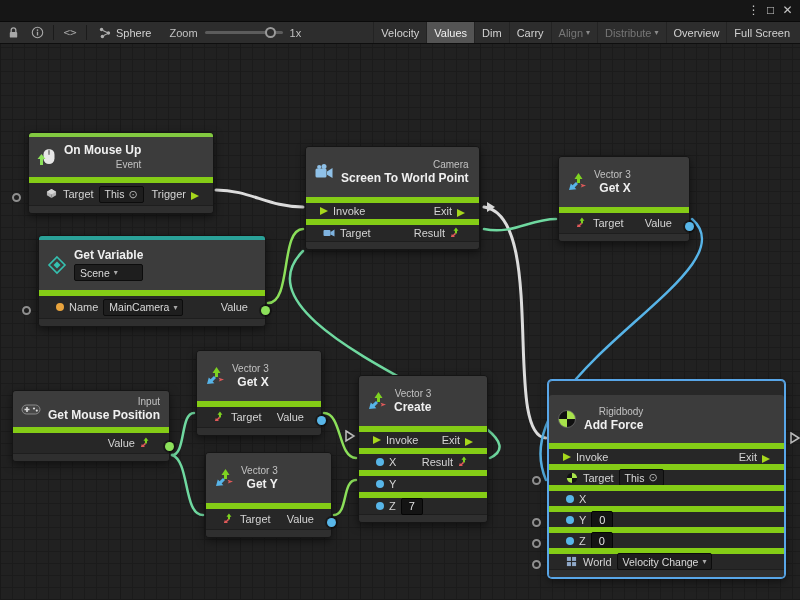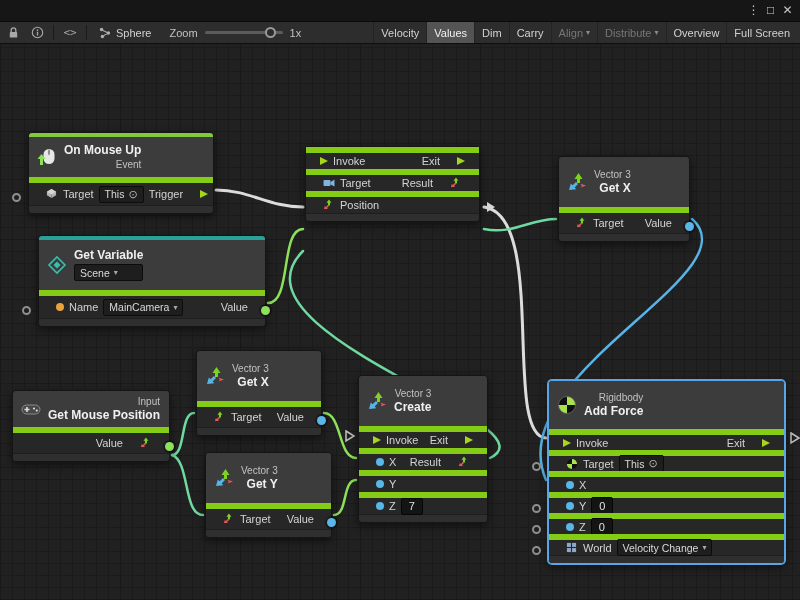--- a/index.html
+++ b/index.html
@@ -50,21 +50,21 @@
   .nhead{display:flex;align-items:center;gap:7px;padding:0 8px;background:#3c3c3c;box-sizing:border-box;}
   .nhead.rounded{border-radius:3px 3px 0 0;}
   .nicon{width:20px;height:20px;flex:0 0 auto;display:flex;align-items:center;justify-content:center;}
   .nh-lines{display:flex;flex-direction:column;justify-content:center;gap:2px;min-width:0;text-align:right;}
   .nh-title{font-size:12px;font-weight:bold;color:#f0f0f0;line-height:13px;white-space:nowrap;}
   .nh-sub{font-size:10px;color:#c2c2c2;line-height:11px;white-space:nowrap;}
   .nrows{background:#272727;}
   .nrow{display:flex;align-items:center;padding:0 17px;gap:5px;border-top:6px solid #84cc16;
         box-sizing:border-box;position:relative;}
   .lft{display:inline-flex;align-items:center;gap:5px;}
-  .rgt{margin-left:auto;display:inline-flex;align-items:center;gap:17px;}
+  .rgt{margin-left:auto;display:inline-flex;align-items:flex-end;gap:5px;}
   .plabel{font-size:11px;color:#d4d4d4;white-space:nowrap;}
   .flow{width:0;height:0;border-top:4.5px solid transparent;border-bottom:4.5px solid transparent;
         border-left:8px solid #a6d71c;flex:0 0 auto;}
   .flow.in{margin-left:-3px;}
   .flow.out{margin-right:-3px;}
   .dot{width:8px;height:8px;border-radius:50%;flex:0 0 auto;}
   .pic{width:12px;height:12px;display:inline-flex;flex:0 0 auto;}
   .edge-dot{position:absolute;right:-5px;width:9px;height:9px;border-radius:50%;
             box-shadow:0 0 0 2px rgba(0,0,0,.35);}
   .outer-circle{position:absolute;left:-17px;width:9px;height:9px;border-radius:50%;
@@ -243,20 +243,34 @@
             <span class="rgt">
               <span class="plabel">Value</span>
             </span>
             <span class="edge-dot" style="background: rgb(140, 224, 90); top: 9.5px;"></span>
             <span class="outer-circle" style="top: 9.5px;"></span>
           </div>
         </div>
         <div class="nfoot"></div>
       </div>
       <div class="node" style="left: 305px; top: 102px; width: 175px;">
+        <div class="nhead rounded" style="height: 50px;">
+          <span class="nicon">
+            <svg viewBox="0 0 20 20" width="20" height="20">
+              <circle cx="5.2" cy="5" r="2.1" fill="#8fc1e8"></circle>
+              <circle cx="10" cy="4.6" r="2.5" fill="#8fc1e8"></circle>
+              <rect x="1.5" y="6.5" width="11" height="9" rx="1.5" fill="#8fc1e8"></rect>
+              <path d="M13,9.5 L18.5,6 L18.5,16 L13,12.8 Z" fill="#8fc1e8"></path>
+            </svg>
+          </span>
+          <div class="nh-lines">
+            <span class="nh-sub">Camera</span>
+            <span class="nh-title">Screen To World Point</span>
+          </div>
+        </div>
         <div class="nrows">
           <div class="nrow" style="height: 22px;">
             <span class="lft">
               <span class="flow in"></span>
               <span class="plabel">Invoke</span>
             </span>
             <span class="rgt">
               <span class="plabel">Exit</span>
               <span class="flow out"></span>
             </span>
@@ -272,31 +286,20 @@
               <span class="plabel">Target</span>
             </span>
             <span class="rgt">
               <span class="plabel">Result</span>
               <span class="pic">
                 <svg viewBox="0 0 12 12" width="11" height="11">
                   <path d="M6.5,0.5 L9.2,4 L7.6,4 L7.6,7 L5.4,7 L5.4,4 L3.8,4 Z" fill="#7ed321"></path>
                   <path d="M1,11 L2,7.5 L3.2,8.7 L5.5,6.4 L6.6,7.5 L4.3,9.8 L5.5,11 Z" fill="#e05a5a"></path>
                 </svg>
               </span>
-            </span>
-          </div>
-          <div class="nrow" style="height: 22px;">
-            <span class="lft">
-              <span class="pic">
-                <svg viewBox="0 0 12 12" width="11" height="11">
-                  <path d="M6.5,0.5 L9.2,4 L7.6,4 L7.6,7 L5.4,7 L5.4,4 L3.8,4 Z" fill="#7ed321"></path>
-                  <path d="M1,11 L2,7.5 L3.2,8.7 L5.5,6.4 L6.6,7.5 L4.3,9.8 L5.5,11 Z" fill="#e05a5a"></path>
-                </svg>
-              </span>
-              <span class="plabel">Position</span>
             </span>
           </div>
         </div>
         <div class="nfoot"></div>
       </div>
       <div class="node" style="left: 558px; top: 112px; width: 132px;">
         <div class="nhead rounded" style="height: 50px;">
           <span class="nicon">
             <svg viewBox="0 0 20 20" width="20" height="20">
               <path d="M11.5,1 L15.5,7 L13,7 L13,11 L10,11 L10,7 L7.5,7 Z" fill="#7ed321"></path>
@@ -475,21 +478,21 @@
             <span class="lft">
               <span class="dot" style="background: rgb(88, 182, 232);"></span>
               <span class="plabel">Z</span>
               <span class="fieldchip">7</span>
             </span>
           </div>
         </div>
         <div class="nfoot"></div>
       </div>
       <div class="node selected" style="left: 548px; top: 336px; width: 237px;">
-        <div class="nhead rounded" style="height: 48px;">
+        <div class="nhead rounded" style="height: 48px; margin-top: 14px;">
           <span class="nicon">
             <svg viewBox="0 0 20 20" width="20" height="20">
               <circle cx="10" cy="10" r="8.5" fill="#101010"></circle>
               <path d="M10,10 L10,1.5 A8.5,8.5 0 0 1 18.5,10 Z" fill="#a8e34b"></path>
               <path d="M10,10 L10,18.5 A8.5,8.5 0 0 1 1.5,10 Z" fill="#a8e34b"></path>
               <circle cx="10" cy="10" r="8.5" fill="none" stroke="#6a6a6a" stroke-width="0.8"></circle>
             </svg>
           </span>
           <div class="nh-lines">
             <span class="nh-sub">Rigidbody</span>

